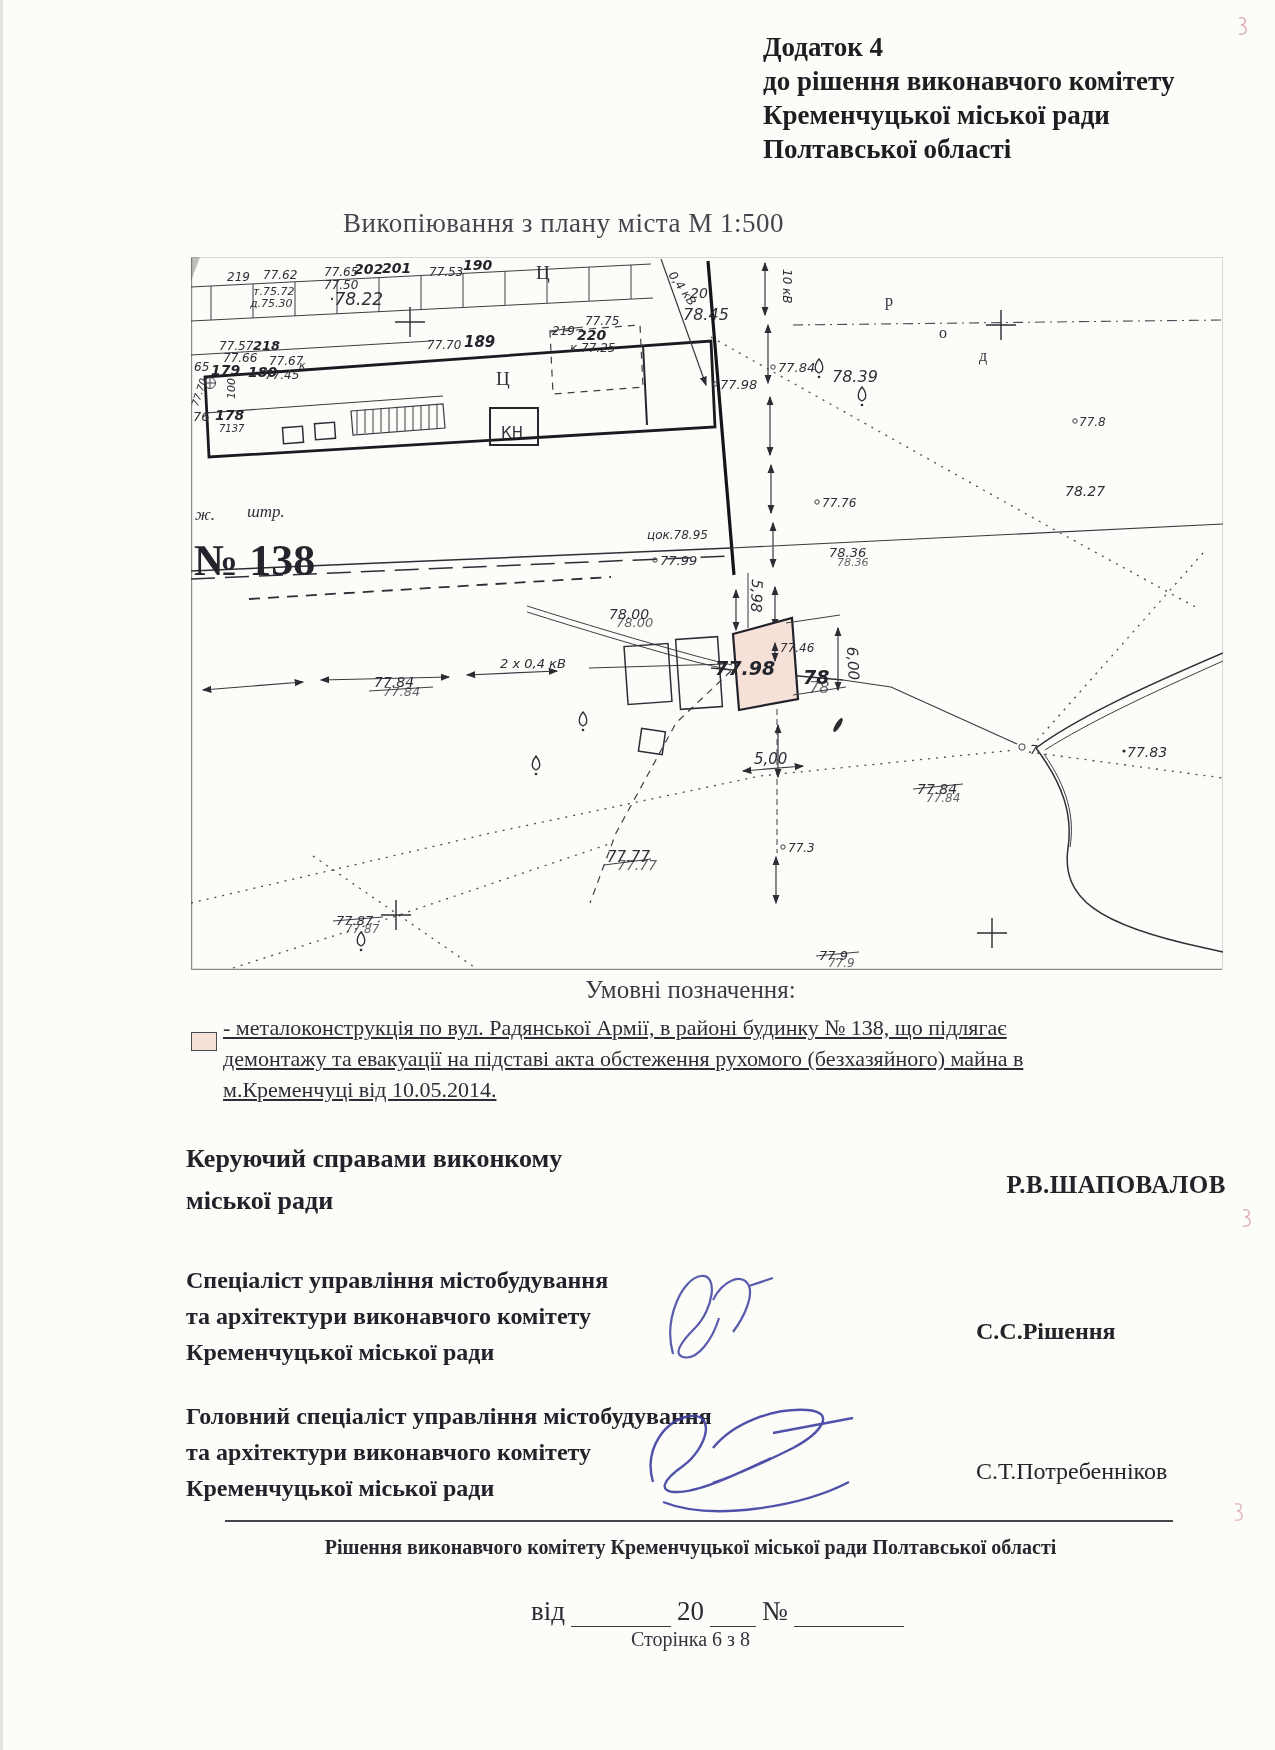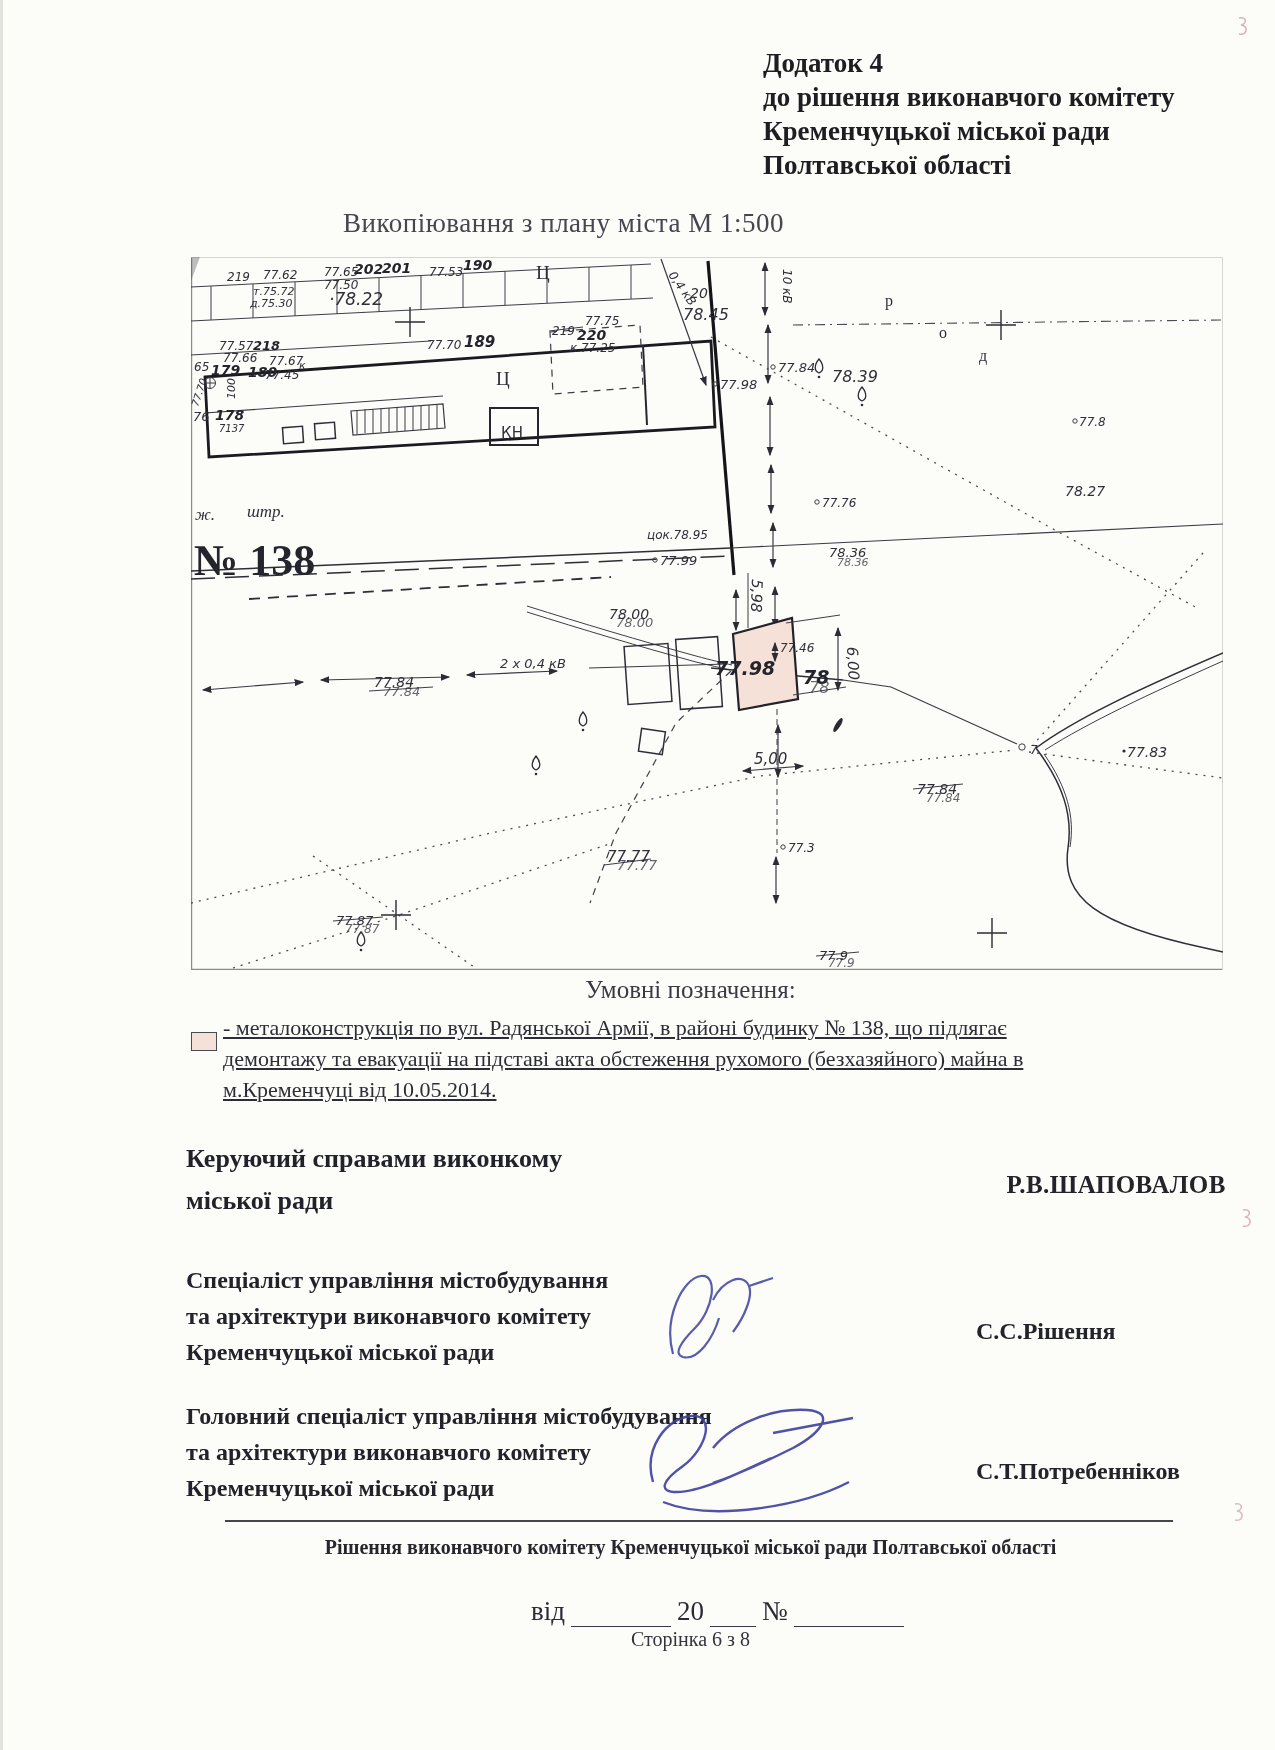--- a/index.html
+++ b/index.html
@@ -1,20 +1,20 @@
 <!DOCTYPE html>
 <html><head>
 <meta charset="utf-8">
 <style>
   html,body{margin:0;padding:0;background:#9a9a9a;}
   #page{position:relative;width:1275px;height:1750px;background:#fcfcf9;overflow:hidden;
         font-family:"Liberation Serif",serif;color:#23232a;border-left:3px solid #e3e3de;}
   .abs{position:absolute;}
   
-  #header{left:760px;top:46px;width:430px;font-weight:bold;font-size:27px;line-height:34px;color:#1d1d22;}
+  #header{left:760px;top:30px;width:430px;font-weight:bold;font-size:27px;line-height:34px;color:#1d1d22;}
   
   #map-title{left:340px;top:208px;width:700px;font-size:27px;color:#46464f;letter-spacing:.5px;}
   
   #map{left:188px;top:257px;}
   svg text.ml{font-family:"DejaVu Sans",sans-serif;font-style:italic;fill:#2f2f39;}
   svg text.mlb{font-weight:bold;fill:#24242d;}
   svg text.mls{font-family:"Liberation Serif",serif;font-style:normal;}
   svg text.mlh{font-family:"Liberation Serif",serif;font-style:italic;}
   svg text.mln{font-style:normal;}
   .g1{stroke:#3d3d46;stroke-width:1;fill:none;}
@@ -33,21 +33,21 @@
   #legend-heading{left:150px;top:976px;width:1075px;text-align:center;font-size:25px;color:#3a3a44;}
   #legend-swatch{left:188px;top:1032px;width:24px;height:17px;border:1.6px solid #4a4a52;}
   #legend-text{left:220px;top:1012px;width:960px;font-size:22px;line-height:31px;color:#2d2d37;text-decoration:underline;}
   
   .sig-title{font-weight:bold;color:#22222b;}
   #sig1-title{left:183px;top:1138px;font-size:26px;line-height:42px;}
   #sig1-name{right:52px;top:1171px;font-size:25px;font-weight:bold;letter-spacing:.5px;}
   #sig2-title{left:183px;top:1262px;font-size:24px;line-height:36px;}
   #sig2-name{left:973px;top:1318px;font-size:24px;font-weight:bold;}
   #sig3-title{left:183px;top:1398px;font-size:24px;line-height:36px;}
-  #sig3-name{left:973px;top:1458px;font-size:24px;font-weight:bold;}
+  #sig3-name{left:973px;top:1458px;font-size:24px;font-weight:normal;}
   
   #rule{left:222px;top:1520px;width:948px;height:2px;background:#45454c;}
   #decision{left:150px;top:1536px;width:1075px;text-align:center;font-weight:bold;font-size:20px;color:#26262f;}
   #blank-row{left:528px;top:1596px;font-size:27px;color:#2b2b34;display:flex;align-items:flex-end;}
   .blank{display:inline-block;border-bottom:1.6px solid #3a3a42;height:20px;margin:0 6px;}
   #page-indicator{left:150px;top:1628px;width:1075px;text-align:center;font-size:20px;color:#34343d;}
 </style>
 </head>
 <body>
 

